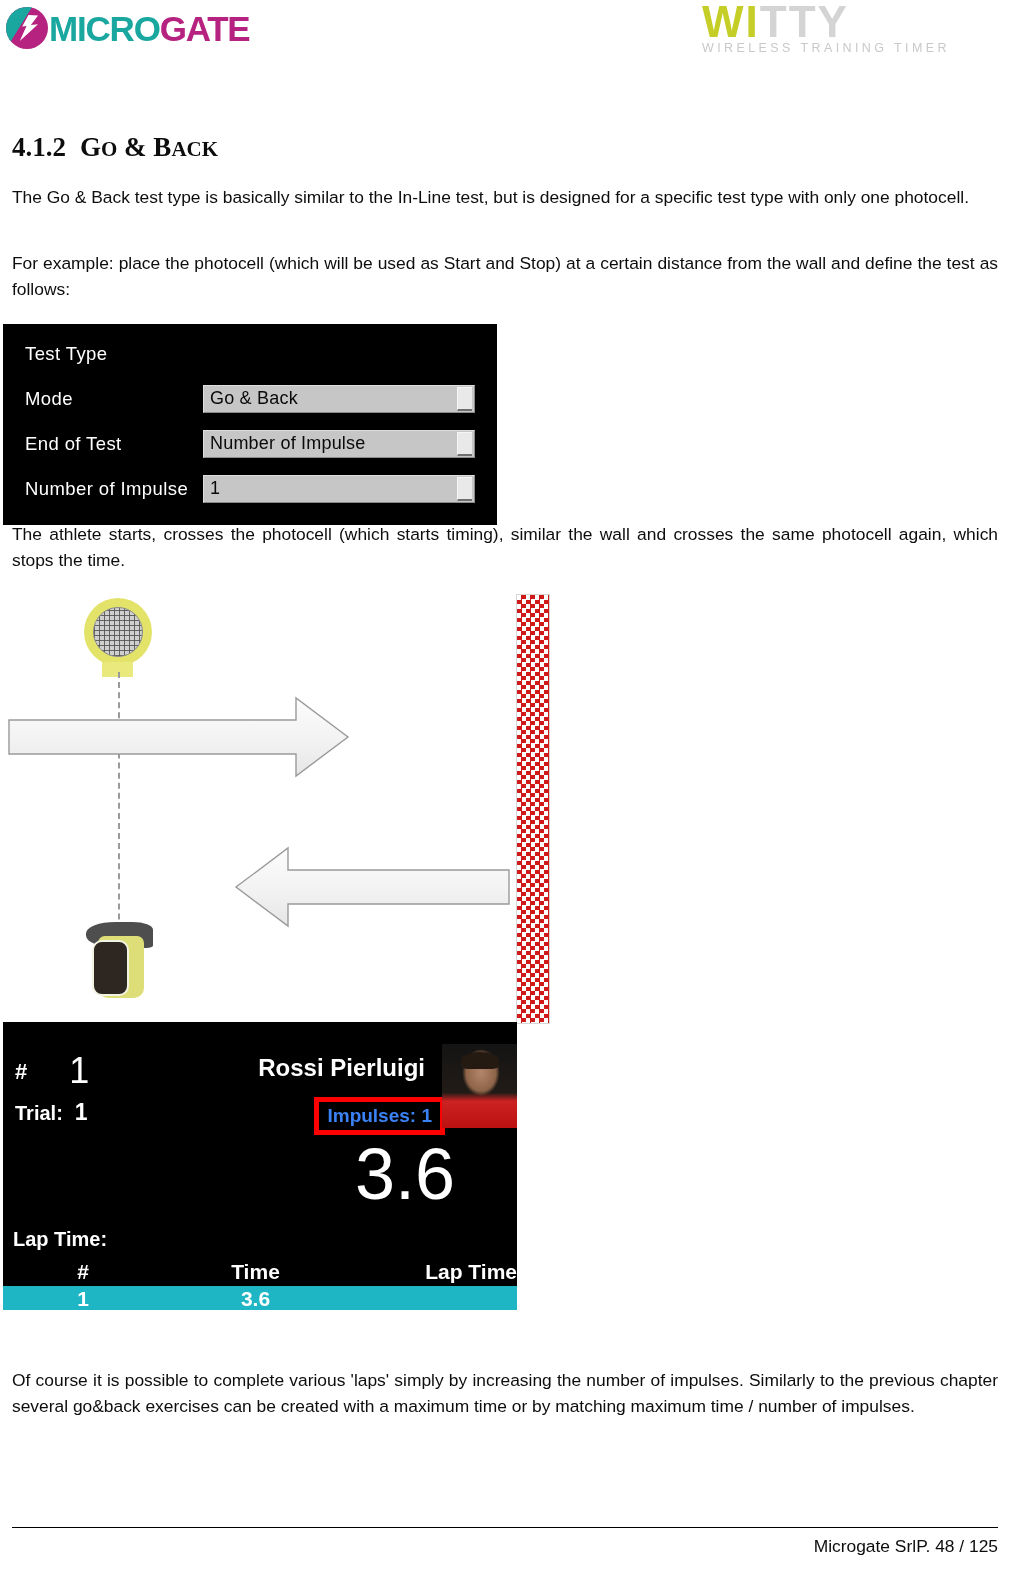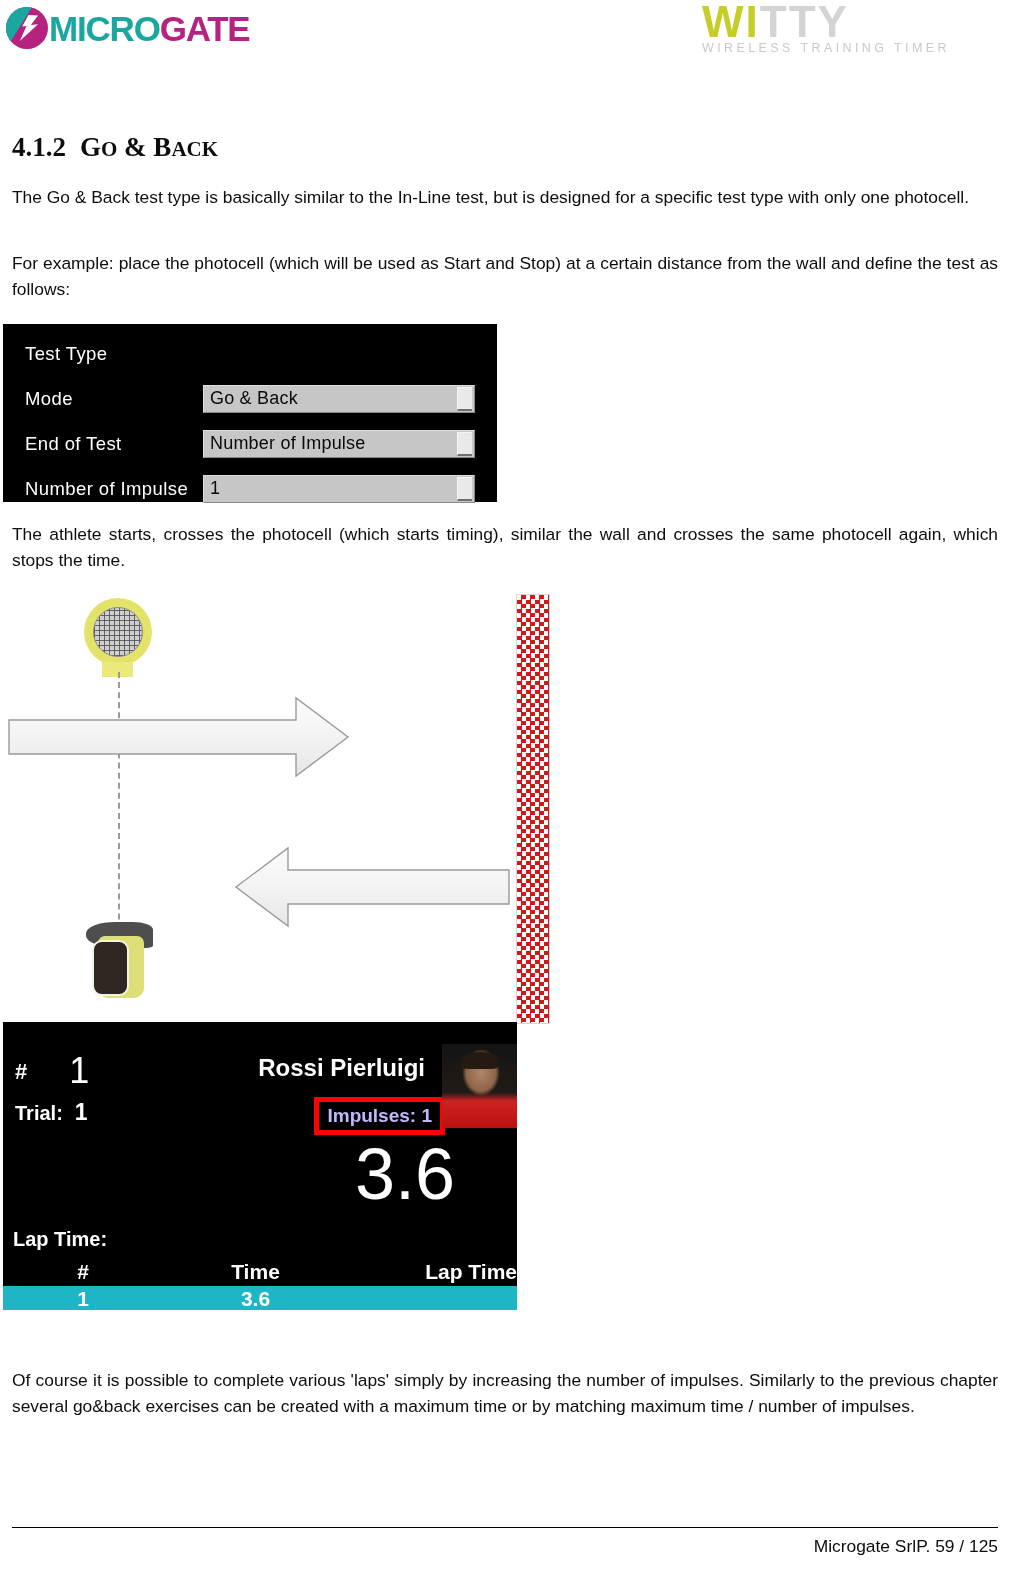--- a/index.html
+++ b/index.html
@@ -117,21 +117,21 @@
 
   #para1 { top: 184px; }
   #para2 { top: 250px; }
   #para3 { top: 521px; }
   #para4 { top: 1367px; }
 
   
   .settings-panel {
     position: absolute;
     left: 3px; top: 324px;
-    width: 494px; height: 178px;
+    width: 494px; height: 201px;
     background: #000000;
     box-sizing: border-box;
     padding: 7px 0 0 0;
   }
   .setting-row {
     position: relative;
     height: 45px;
     display: flex;
     align-items: center;
   }
@@ -302,21 +302,21 @@
     right: 92px; top: 32px;
     color: #ffffff;
     font-family: "Liberation Sans", sans-serif;
     font-weight: bold;
     font-size: 24px;
     white-space: nowrap;
   }
   .rd-impulses {
     position: absolute;
     right: 72px; top: 75px;
-    color: #c4b5fd;
+    color: #3b82f6;
     font-family: "Liberation Sans", sans-serif;
     font-weight: bold;
     font-size: 19px;
     padding: 4px 8px 5px 8px;
     border: 5px solid #ff0000;
     background: #000000;
     white-space: nowrap;
     line-height: 1;
   }
   .rd-photo {
@@ -533,15 +533,15 @@
 </div>
 
 <div class="para" id="para4">
   <p>Of course it is possible to complete various 'laps' simply by increasing the number of impulses. Similarly to the previous chapter several go&amp;back exercises can be created with a maximum time or by matching maximum time / number of impulses.</p>
 </div>
 
 <div class="footer">
   <div class="footer-rule"></div>
   <div class="footer-row">
     <span>Microgate Srl</span>
-    <span>P. 59 / 125</span>
+    <span>P. 48 / 125</span>
   </div>
 </div>
 
 </body></html>

